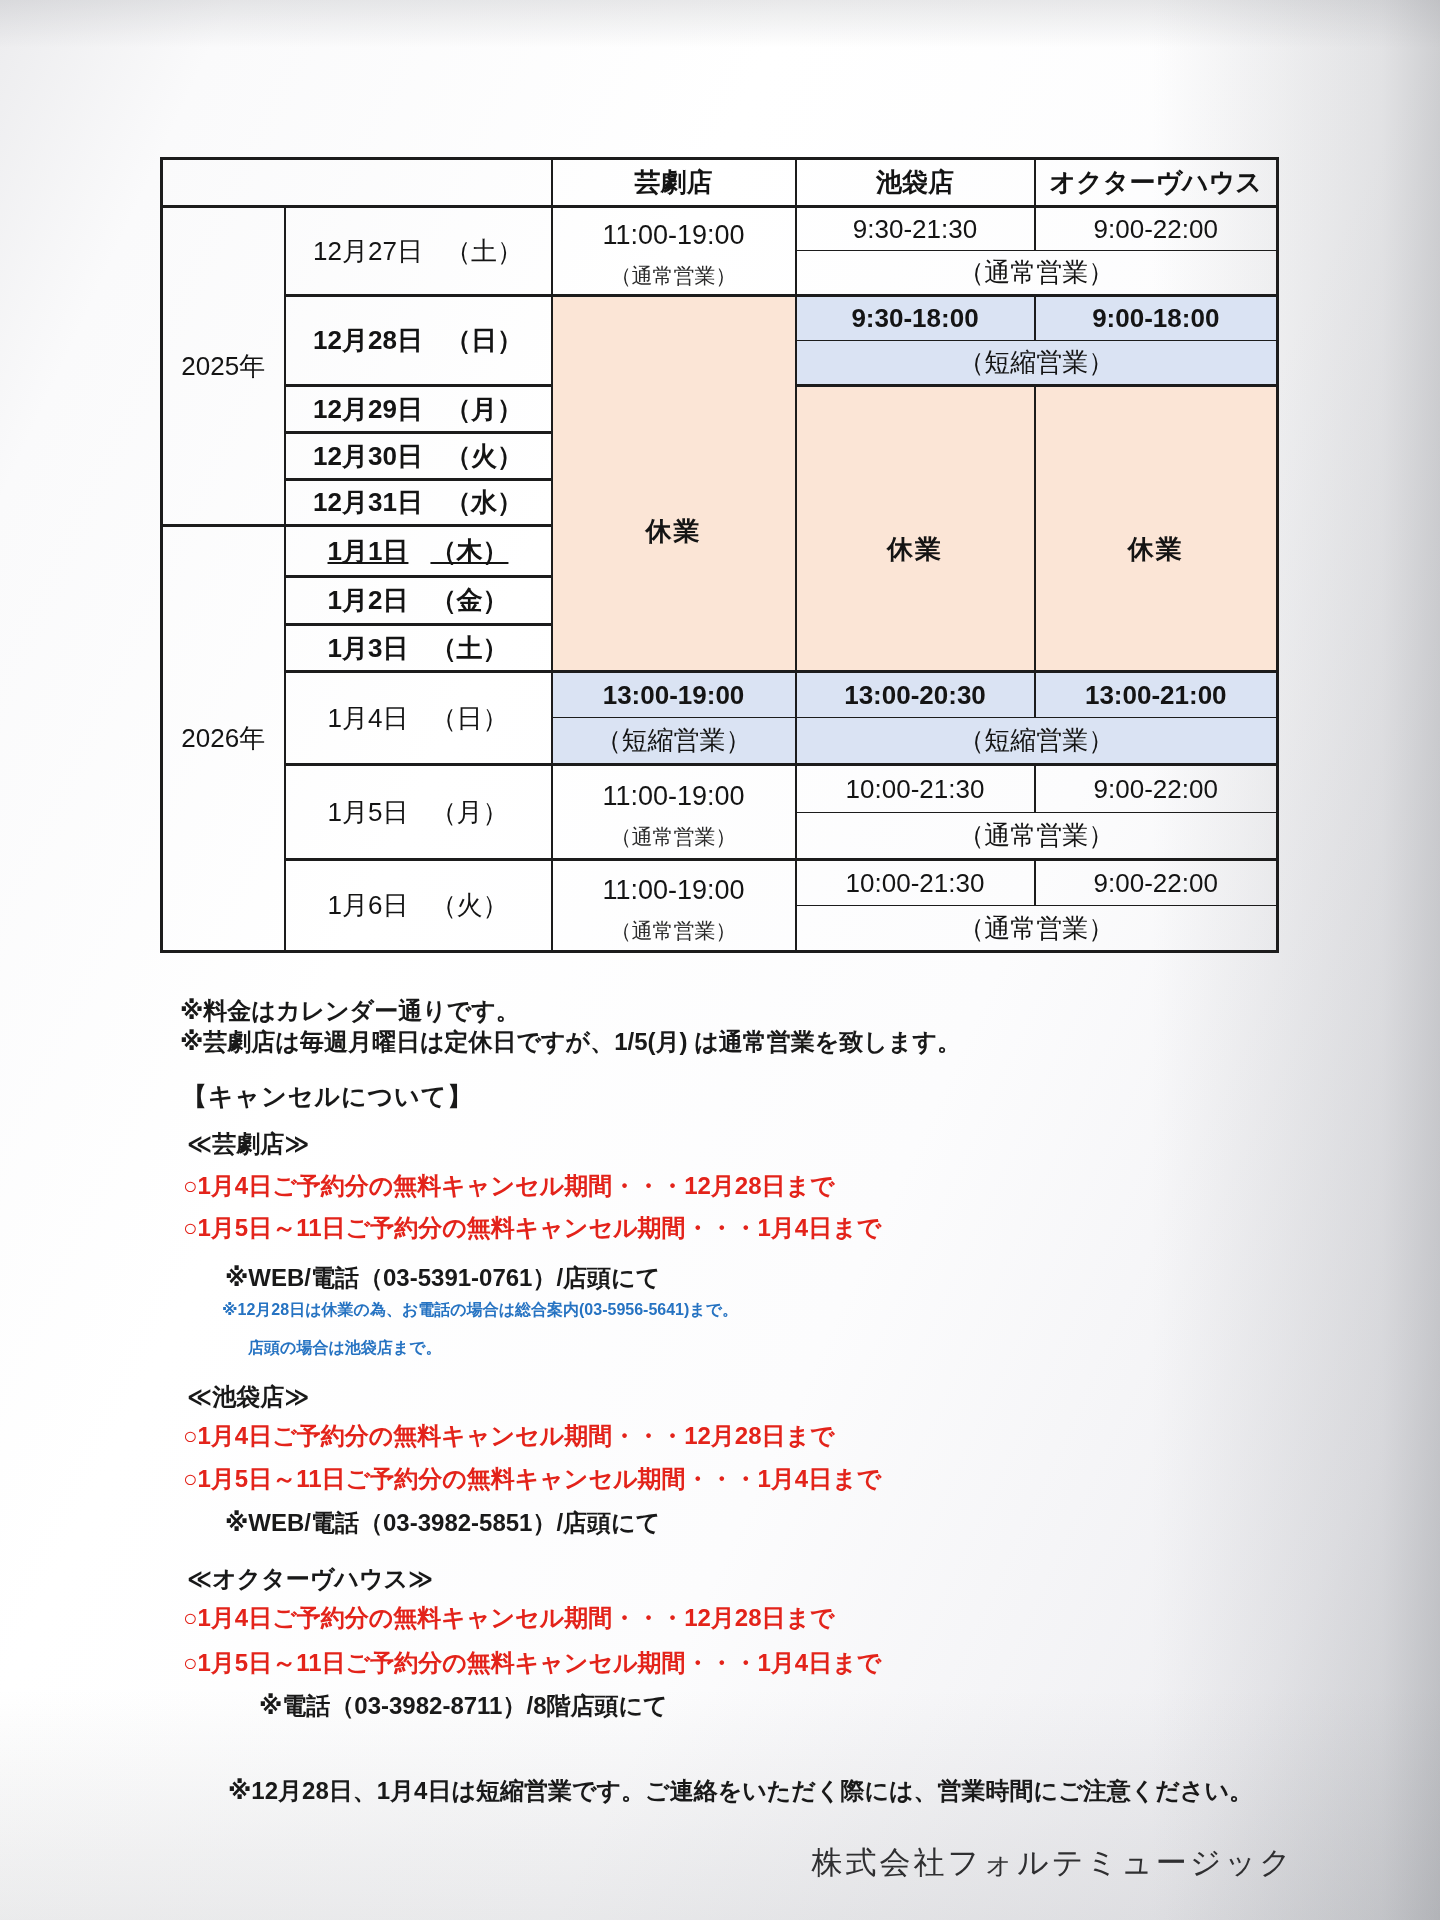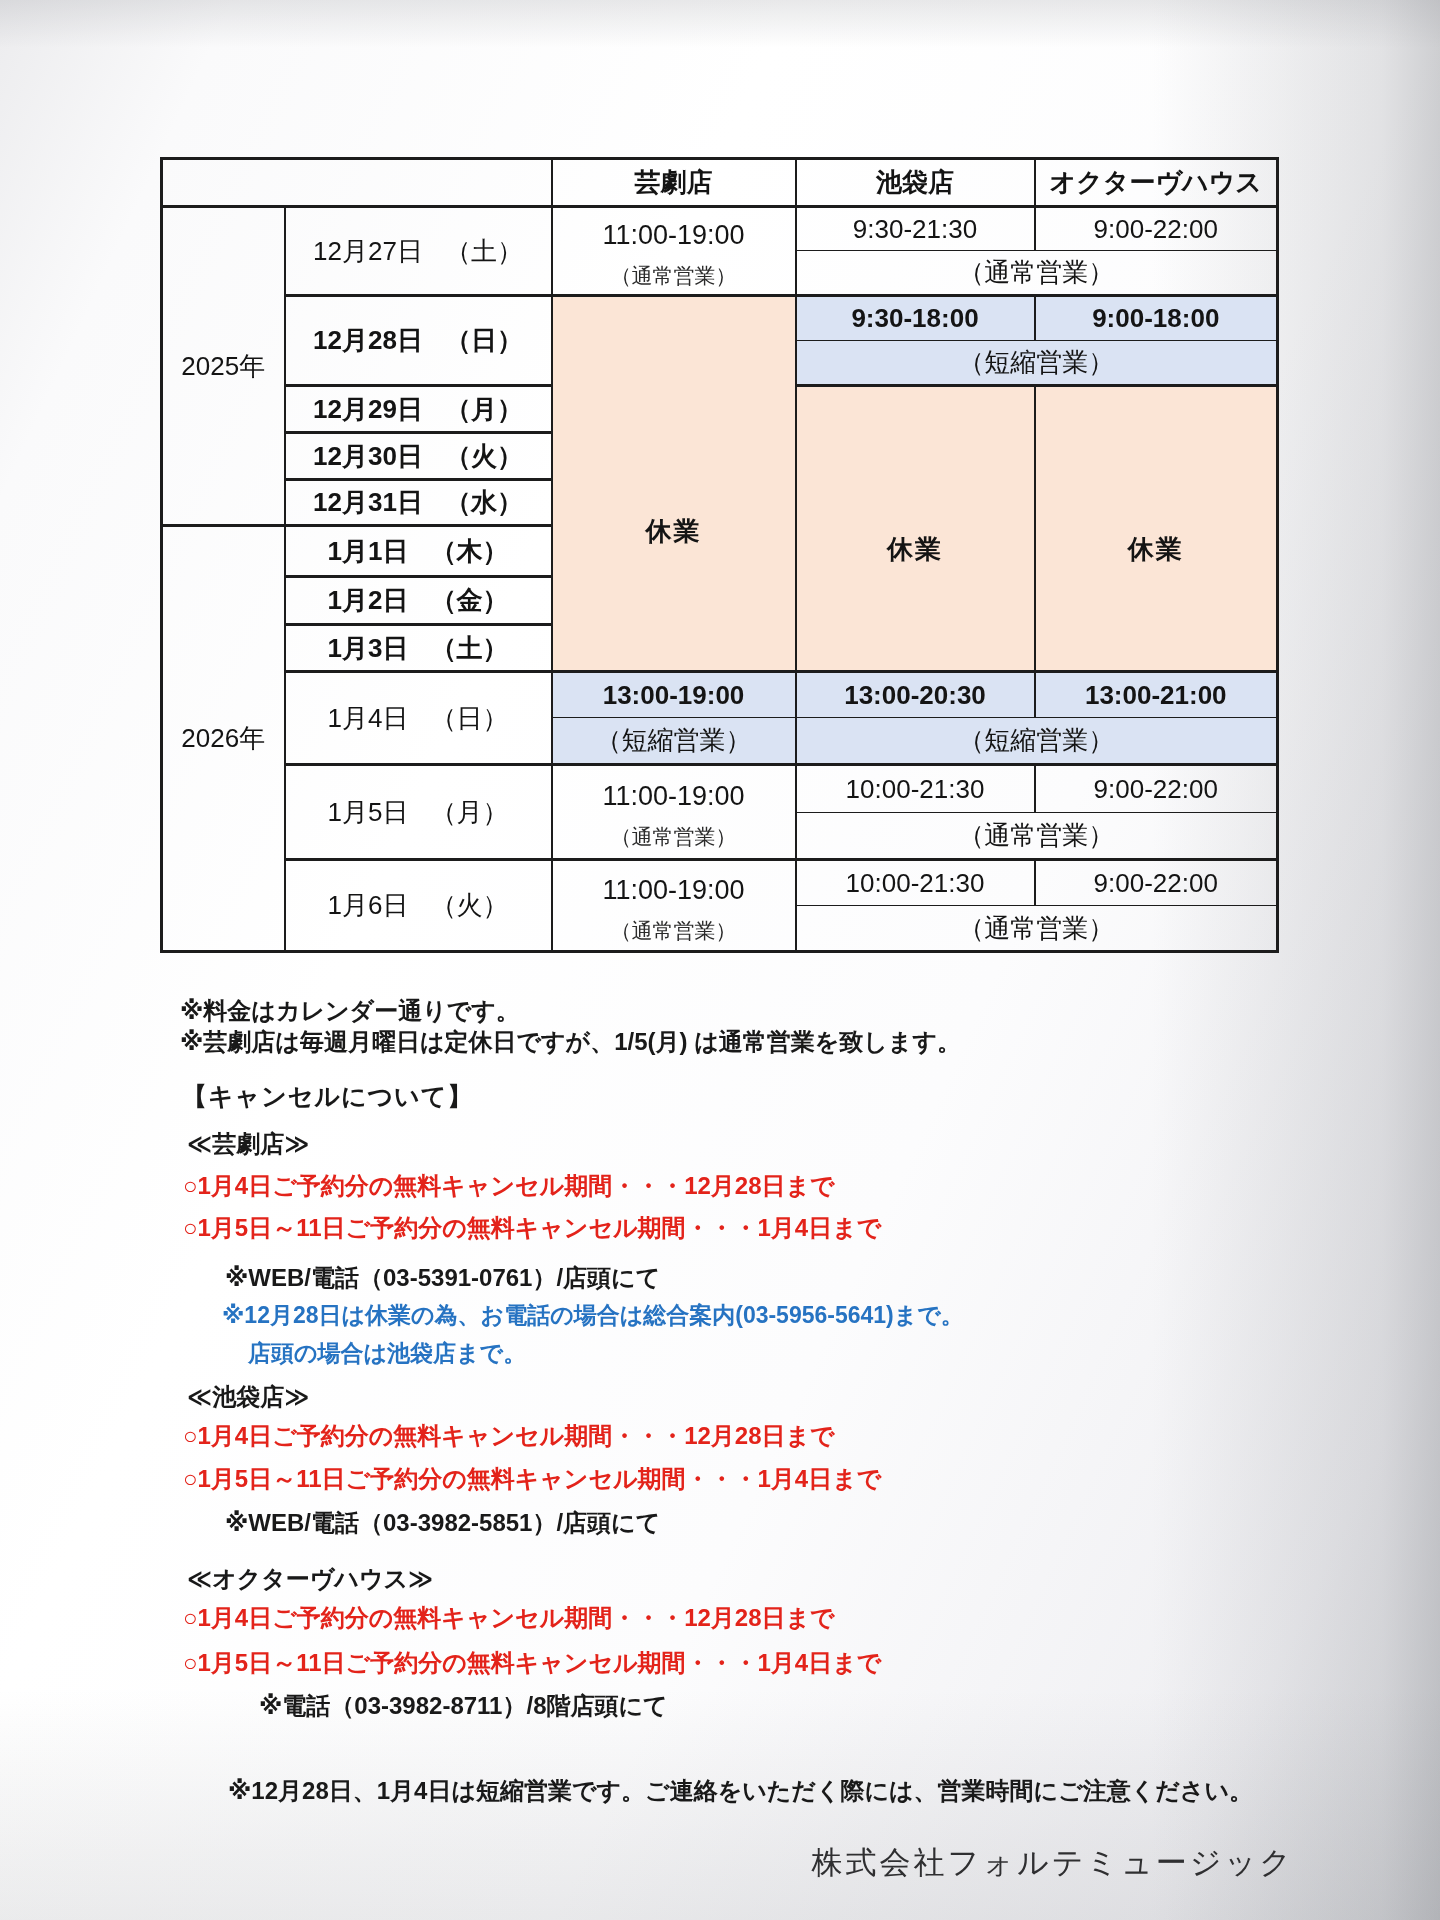--- a/index.html
+++ b/index.html
@@ -31,35 +31,35 @@
     text-align:center; vertical-align:middle; padding:0; font-size:26px; color:#141414;
     overflow:hidden;
   }
   .hours td.thb { border-bottom-width:1px; }
   .hours td.tht { border-top-width:1px; }
   .store { font-weight:700; font-size:27px; }
   .year  { vertical-align:top; padding-top:12px; font-size:26px; color:#2b2b2b; }
   .time  { font-size:27px; }
   .small { font-size:21px; color:#2b2b2b; }
   .b     { font-weight:700; }
-  .red   { color:#e3231a; }
+  .red   { color:#e3231a;text-decoration:underline; }
   .bluebg{ background:#dae3f3; }
   .closed{
     background:#fbe5d6; color:#e3231a; font-weight:700; font-size:28px;
     vertical-align:top; letter-spacing:2px;
   }
   .closed.gei { padding-top:95px; }
   .closed.mid { padding-top:42px; }
   .drow { display:flex; justify-content:center; align-items:center; gap:22px; }
   .two .time  { margin-top:7px; line-height:34px; }
   .two .small { margin-top:9px; line-height:30px; }
   
   .nl { position:absolute; white-space:nowrap; font-weight:700; font-size:24px; color:#191919; }
   .nred  { color:#e3231a; }
-  .nblue { color:#2673c2; font-size:23px;text-align:right; }
+  .nblue { color:#2673c2; font-size:16px;text-align:right; }
   .nhead { font-size:25px; letter-spacing:1px; }
   .company {
     position:absolute; top:1842px; right:146px;
     font-size:31px; font-weight:400; letter-spacing:3px; color:#2f2f31; white-space:nowrap;
   }
 </style>
 </head>
 <body>
 
 <div class="page">

